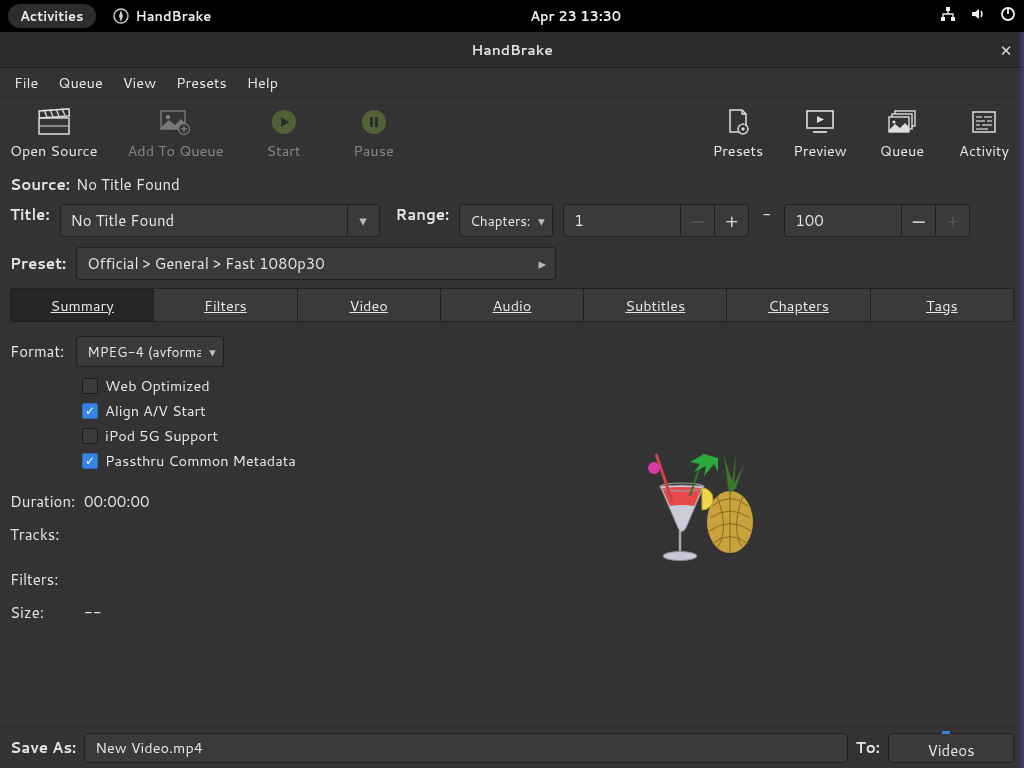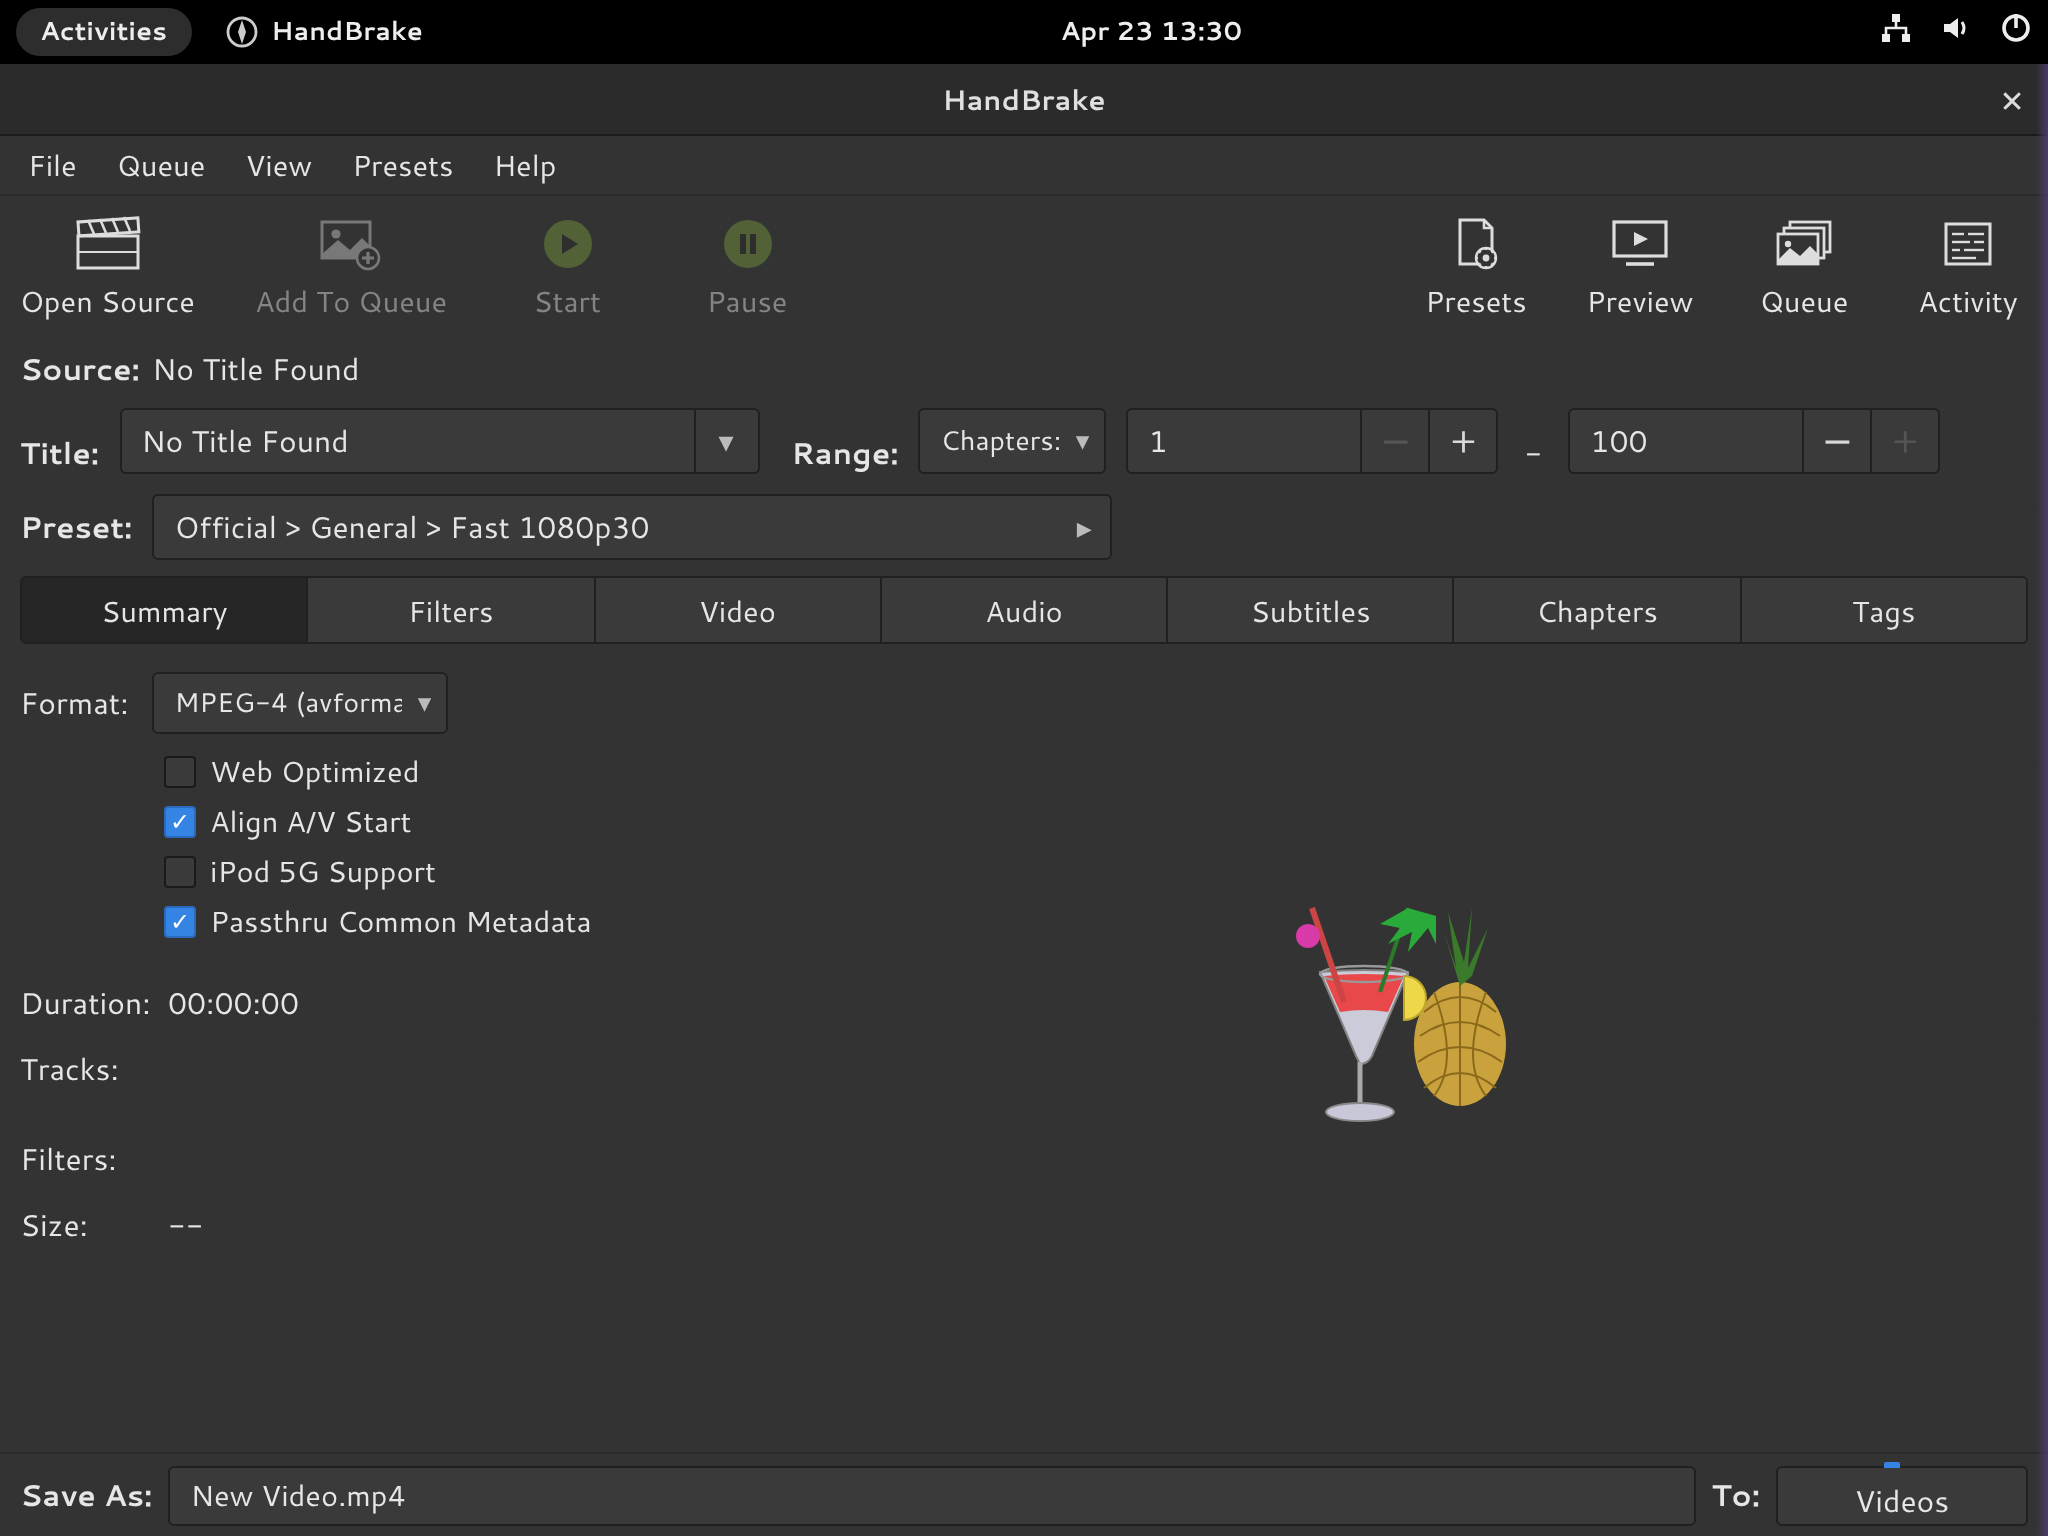--- a/index.html
+++ b/index.html
@@ -30,21 +30,21 @@
   .toolbar-group-right { display: flex; gap: 22px; margin-left: auto; }
   .toolbar-btn { display: flex; flex-direction: column; align-items: center; gap: 3px; font-size: 14.5px; cursor:pointer; min-width: 60px; }
   .toolbar-btn.disabled { opacity: 0.45; cursor: default; }
   .toolbar-icon { height: 30px; display: flex; align-items: center; justify-content: center; }
 
   
   .source-row { padding: 8px 10px 3px 10px; display: flex; gap: 6px; align-items: center; font-size: 15px; }
   .label-bold { font-weight: 700; }
 
   
-  .title-row { padding: 6px 10px; display: flex; align-items: flex-end; gap: 10px; font-size: 15px; }
+  .title-row { padding: 6px 10px; display: flex; align-items: flex-start; gap: 10px; font-size: 15px; }
   .dropdown { background: #3a3a3a; border: 1px solid #202020; border-radius: 3px; height: 33px; display: flex; align-items: center; position: relative; }
   .dropdown .dd-text { padding: 0 10px; flex: 1; white-space: nowrap; overflow:hidden; }
   .dropdown .dd-arrow { width: 32px; height: 100%; border-left: 1px solid #202020; display: flex; align-items: center; justify-content: center; color: #bbb; }
   .dd-arrow-small { width: 22px; display:flex; align-items:center; justify-content:center; color:#bbb;}
   .title-dd { width: 320px; }
   .chapters-dd { width: 94px; font-size: 13.5px; }
   .spinbox { background: #3a3a3a; border: 1px solid #202020; border-radius: 3px; height: 33px; display: flex; align-items: center; }
   .spinbox .sb-val { padding: 0 10px; flex:1; }
   .spinbox .sb-btn { width: 34px; height: 100%; border-left: 1px solid #202020; display:flex; align-items:center; justify-content:center; font-size: 19px; color:#d8d8d8; cursor:pointer; }
   .spinbox .sb-btn.disabled { color: #555; cursor:default;}
@@ -52,21 +52,21 @@
   .spin2 { width: 186px; }
   .dash { padding: 0 3px; }
 
   
   .preset-row { padding: 4px 10px 8px 10px; display:flex; align-items:center; gap:10px; font-size: 15px;}
   .preset-dd { width: 480px; }
   .preset-dd .dd-arrow { border-left: none; width: 26px;}
 
   
   .tabs { display: flex; margin: 0 10px; border-radius: 3px; overflow:hidden; border: 1px solid #202020;}
-  .tab { flex: 1; height: 32px; display:flex; align-items:center; justify-content:center; background: #3a3a3a; border-right: 1px solid #202020; cursor:pointer; font-size: 14.5px;}
+  .tab { flex: 1; height: 32px; display:flex; align-items:center; justify-content:center; background: #3a3a3a; border-right: 1px solid #202020; cursor:pointer; font-size: 14.5px; text-decoration: underline;}
   .tab:last-child { border-right: none;}
   .tab.active { background: #262626; }
 
   
   .summary-pane { padding: 14px 10px 0 10px; display:flex; }
   .summary-left { width: 370px; }
   .field-row { display:flex; align-items:center; gap: 12px; margin-bottom: 8px; font-size: 15px;}
   .format-dd { width: 148px; font-size: 13.5px; height: 31px;}
   .checkbox-col { margin-left: 72px; display:flex; flex-direction:column; gap: 4px; margin-top: 4px;}
   .cb-row { display:flex; align-items:center; gap: 7px; font-size: 14.5px;}

